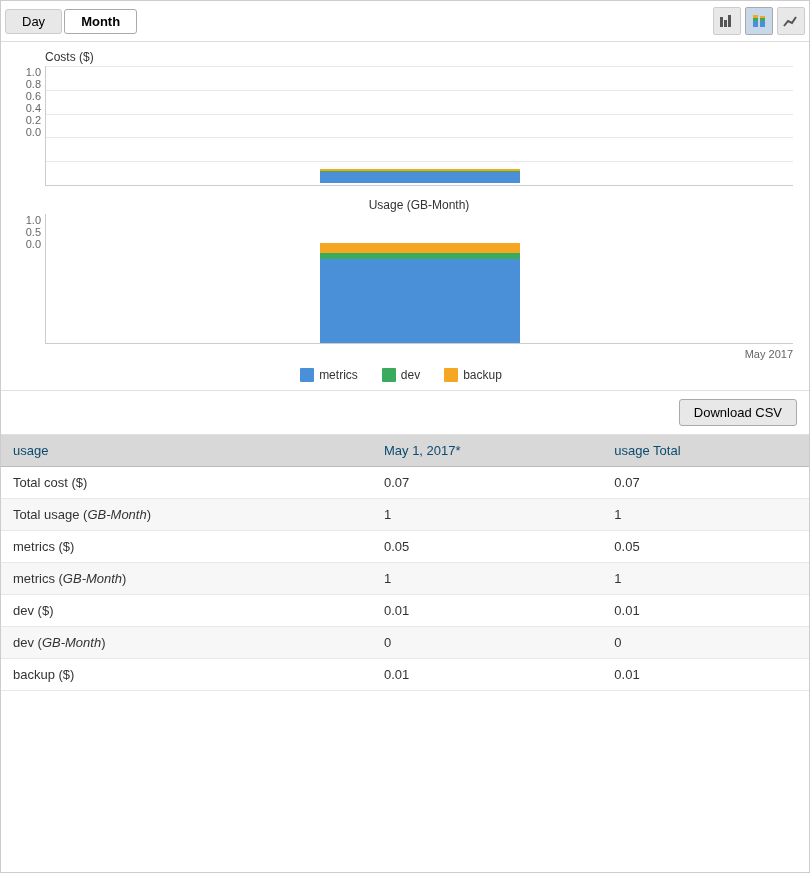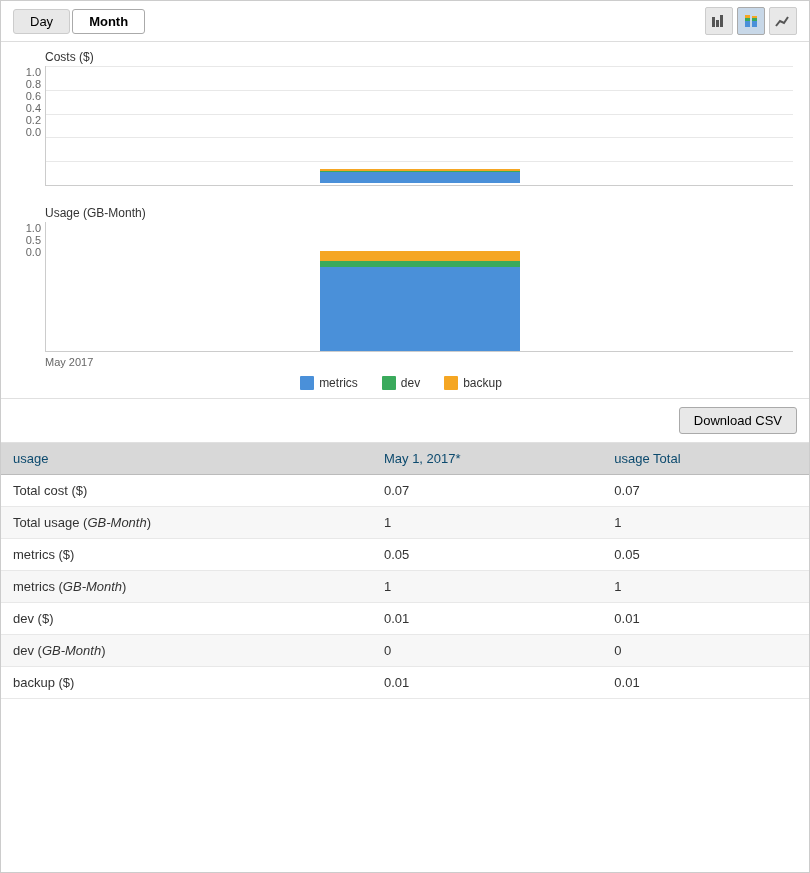--- a/index.html
+++ b/index.html
@@ -18,21 +18,21 @@
       background: #fff;
       border: 1px solid #ccc;
       display: flex;
       flex-direction: column;
     }
 
     
     .toolbar {
       display: flex;
       align-items: center;
-      padding: 6px 12px;
+      padding: 6px 4px;
       border-bottom: 1px solid #ddd;
       background: #fff;
     }
     .tab-group {
       display: flex;
       gap: 2px;
     }
     .tab-btn {
       padding: 4px 16px;
       border: 1px solid #ccc;
@@ -139,21 +139,21 @@
       height: 100px;
       display: flex;
       flex-direction: column;
     }
     .usage-bar-segment {
       width: 100%;
     }
 
     
     .x-axis-label {
-      text-align: left;
+      text-align: right;
       font-size: 11px;
       color: #666;
       margin-top: 4px;
       margin-left: 36px;
     }
 
     
     .legend {
       display: flex;
       justify-content: center;
@@ -303,21 +303,21 @@
 
           <div class="cost-bar-segment" style="height: 2px; background: #f5a623;"></div>
 
           <div class="cost-bar-segment" style="height: 1px; background: #3aaa5c;"></div>
 
           <div class="cost-bar-segment" style="height: 11px; background: #4a90d9;"></div>
         </div>
       </div>
     </div>
 
-    <div class="chart-label" style="margin-top: 20px;">Usage (GB-Month)</div>
+    <div class="chart-label" style="margin-top: 12px; text-align: center;">Usage (GB-Month)</div>
     <div class="chart-wrapper">
       <div class="y-axis">
         <span>1.0</span>
         <span>0.5</span>
         <span>0.0</span>
       </div>
       <div class="chart-plot usage-chart">
         <div class="grid-line" style="top: 0%;"></div>
         <div class="grid-line" style="top: 50%;"></div>
 

